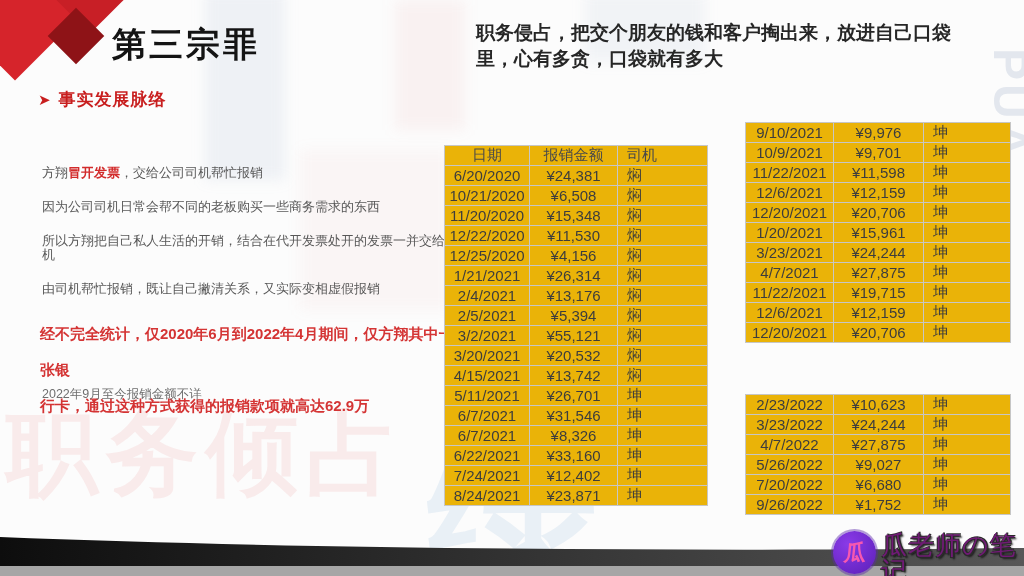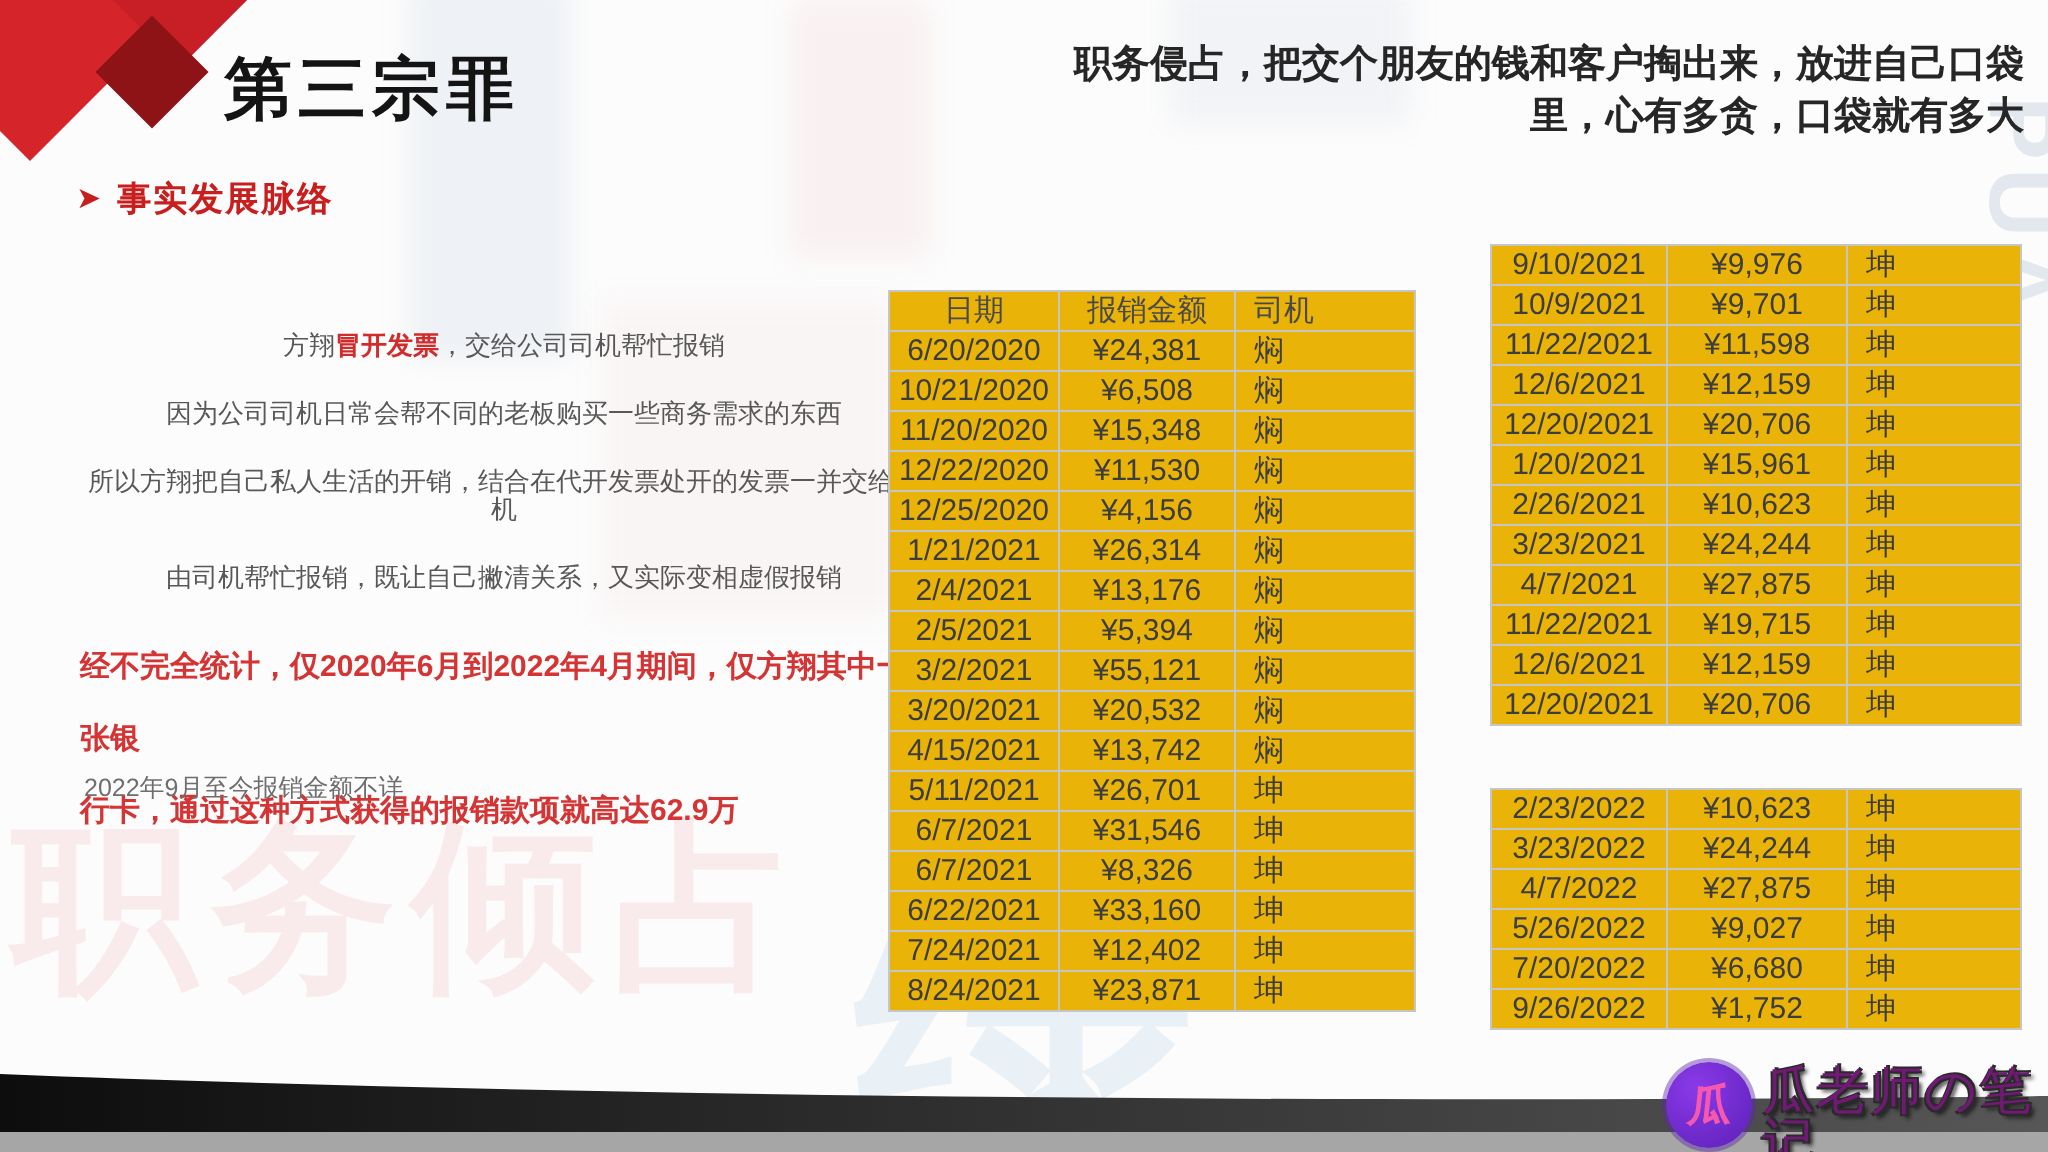--- a/index.html
+++ b/index.html
@@ -12,30 +12,30 @@
   .d1{width:118px;height:118px;left:-44px;top:-62px;background:#d6242b;}
   .d2{width:56px;height:56px;left:62px;top:-34px;background:#c81f26;}
   .d3{width:40px;height:40px;left:56px;top:16px;background:#8e1317;}
   
   .page-title{
     position:absolute;left:112px;top:22px;font-size:34px;font-weight:bold;
     color:#141414;letter-spacing:3px;
   }
   
   .headline{
-    position:absolute;right:12px;top:20px;width:520px;text-align:right;
+    position:absolute;right:28px;top:20px;width:520px;text-align:left;
     font-size:19px;font-weight:bold;color:#262626;line-height:26px;
   }
   
   .section{position:absolute;left:38px;top:88px;display:flex;align-items:center;gap:8px;}
   .section .arrow{color:#c81e1e;font-size:15px;line-height:1;}
   .section .label{color:#c81e1e;font-size:17px;font-weight:bold;letter-spacing:1px;}
   
   .narrative{position:absolute;left:42px;top:166px;width:420px;font-size:13px;color:#585858;}
-  .narrative p{margin:0 0 20px 0;line-height:14px;text-align:center;}
+  .narrative p{margin:0 0 20px 0;line-height:14px;}
   .hl{color:#d22b2b;font-weight:bold;}
   .stat{
     position:absolute;left:40px;top:316px;width:420px;
     font-size:15px;font-weight:bold;color:#d43434;line-height:36px;
   }
   .note{position:absolute;left:42px;top:386px;font-size:12.5px;color:#6e6e6e;}
   
   table.exp{
     border-collapse:collapse;background:#eab308;table-layout:fixed;
     font-size:15px;color:#3d3d3d;
@@ -260,25 +260,20 @@
           <td>12/20/2021</td>
           <td>¥20,706</td>
           <td>坤</td>
         </tr>
         <tr>
           <td>1/20/2021</td>
           <td>¥15,961</td>
           <td>坤</td>
         </tr>
         <tr>
-          <td>2/26/2021</td>
-          <td>¥10,623</td>
-          <td>坤</td>
-        </tr>
-        <tr>
           <td>3/23/2021</td>
           <td>¥24,244</td>
           <td>坤</td>
         </tr>
         <tr>
           <td>4/7/2021</td>
           <td>¥27,875</td>
           <td>坤</td>
         </tr>
         <tr>

